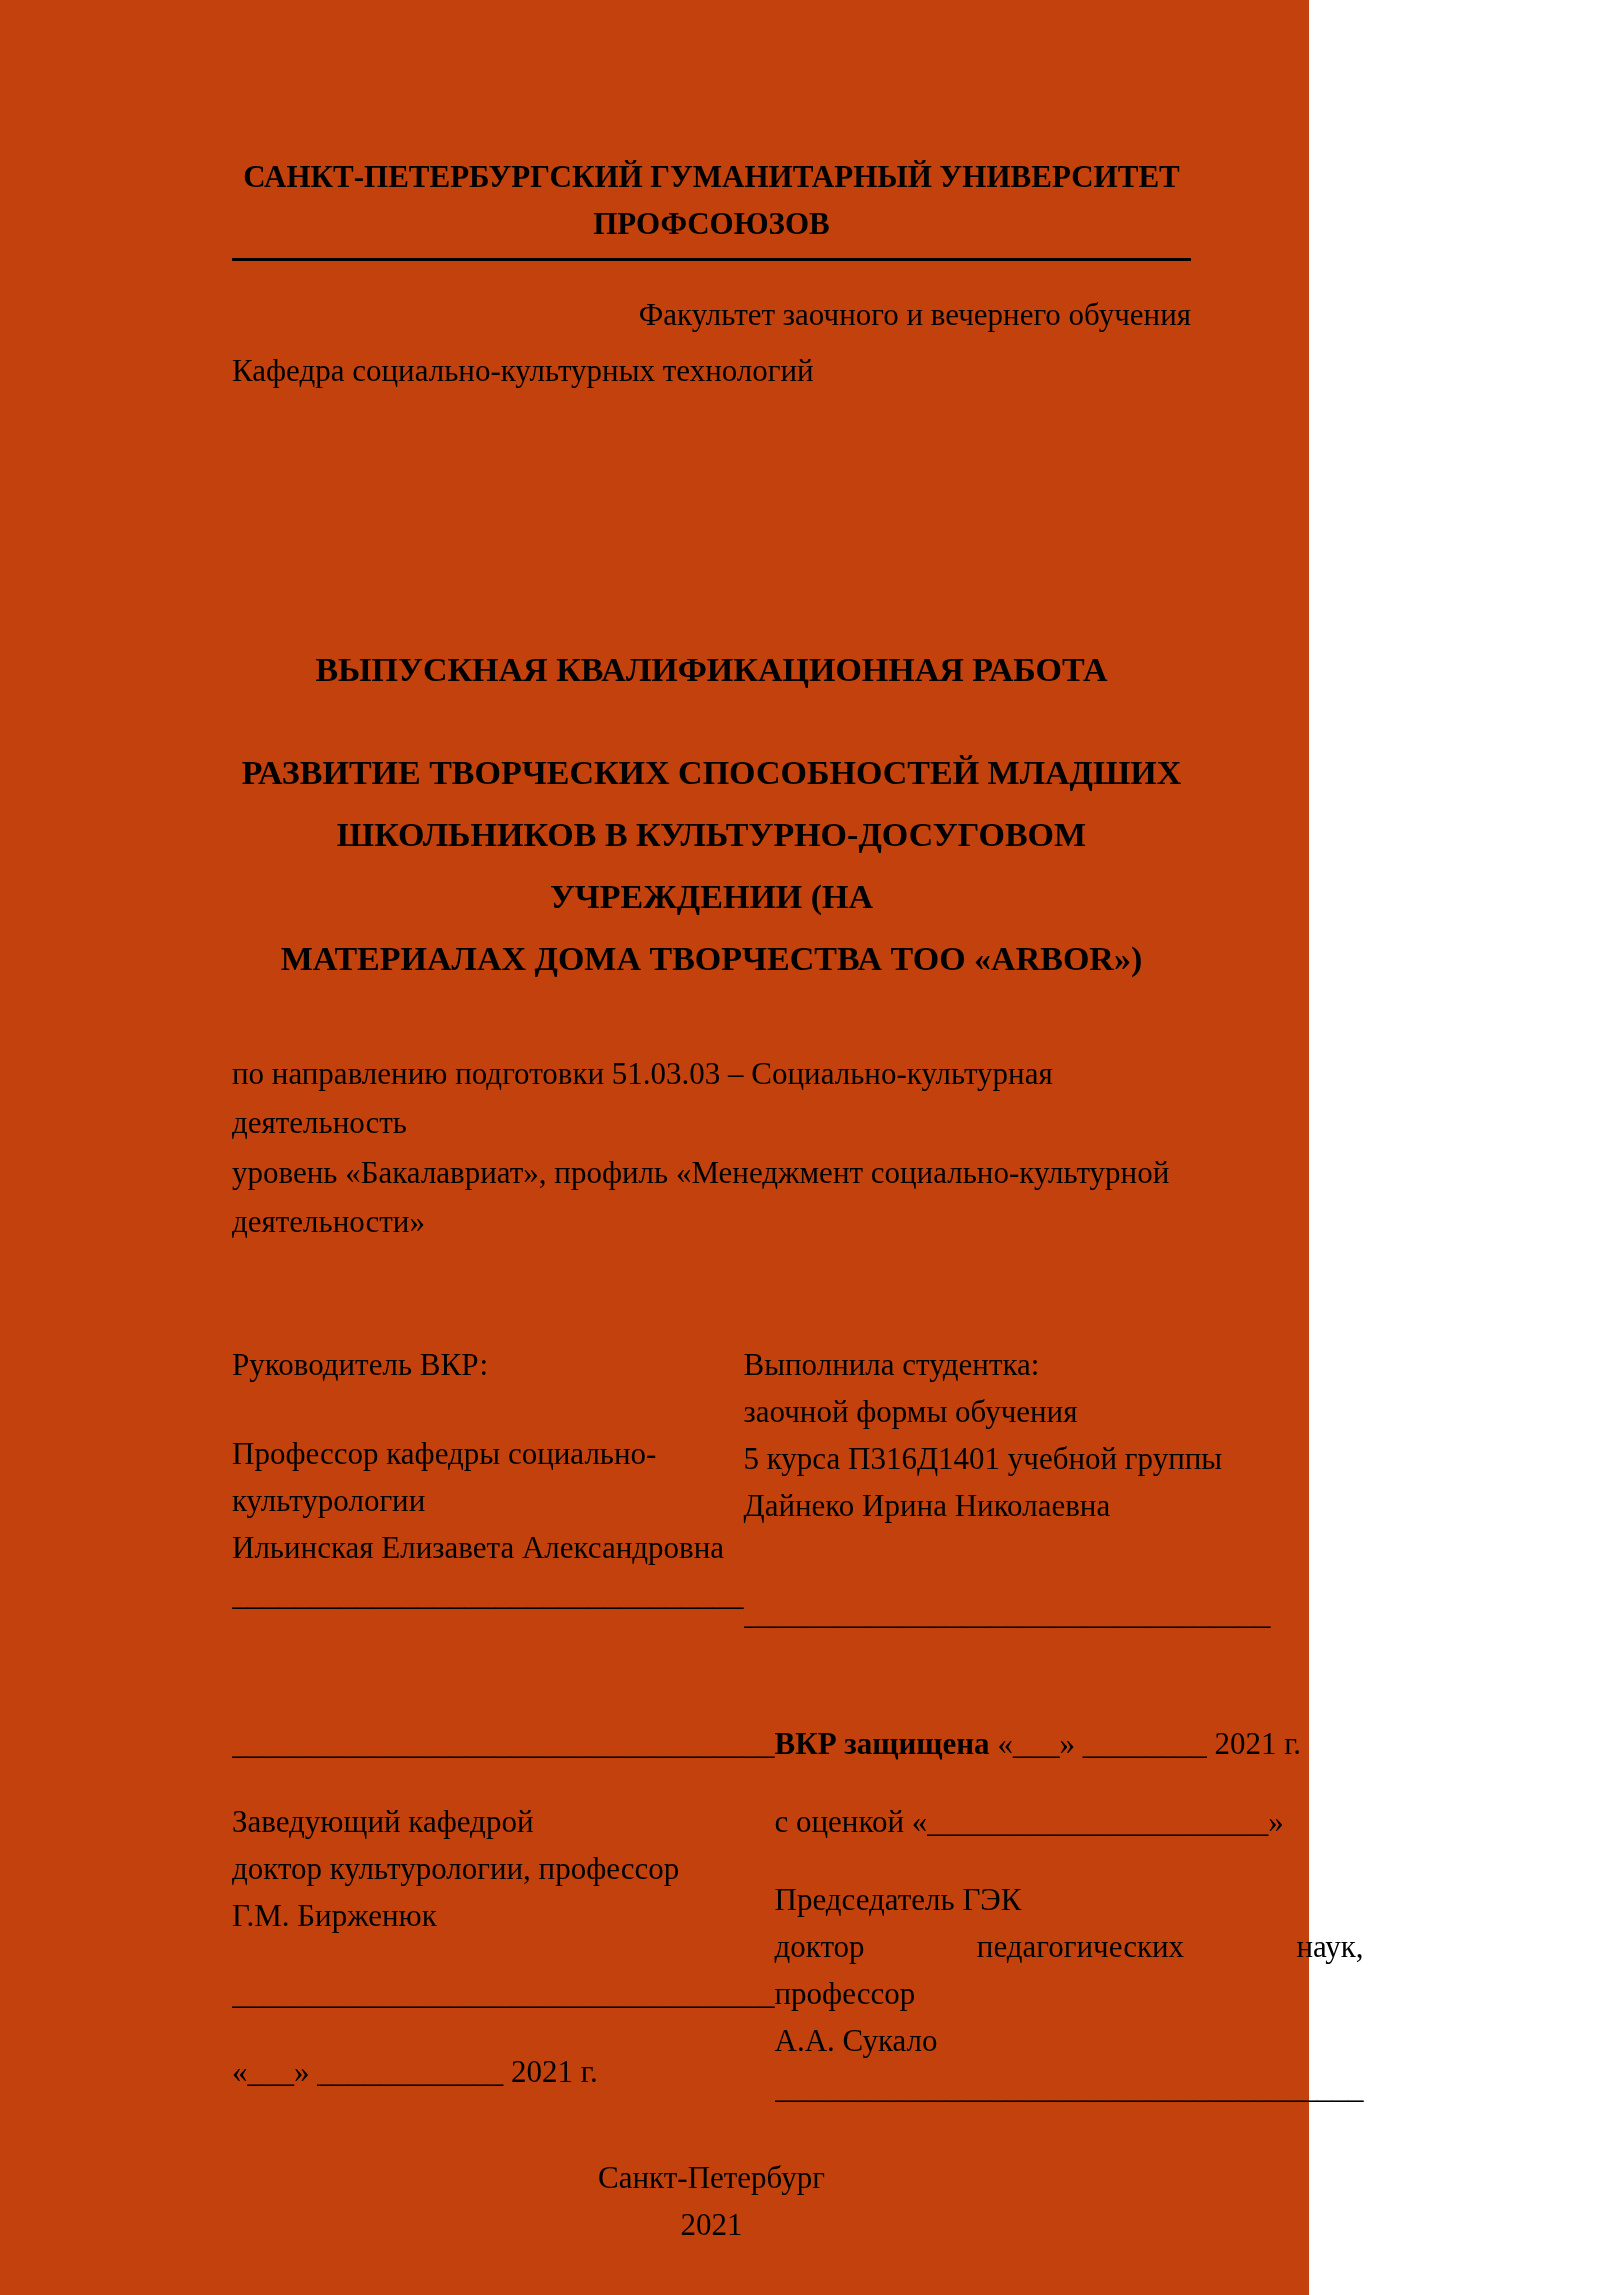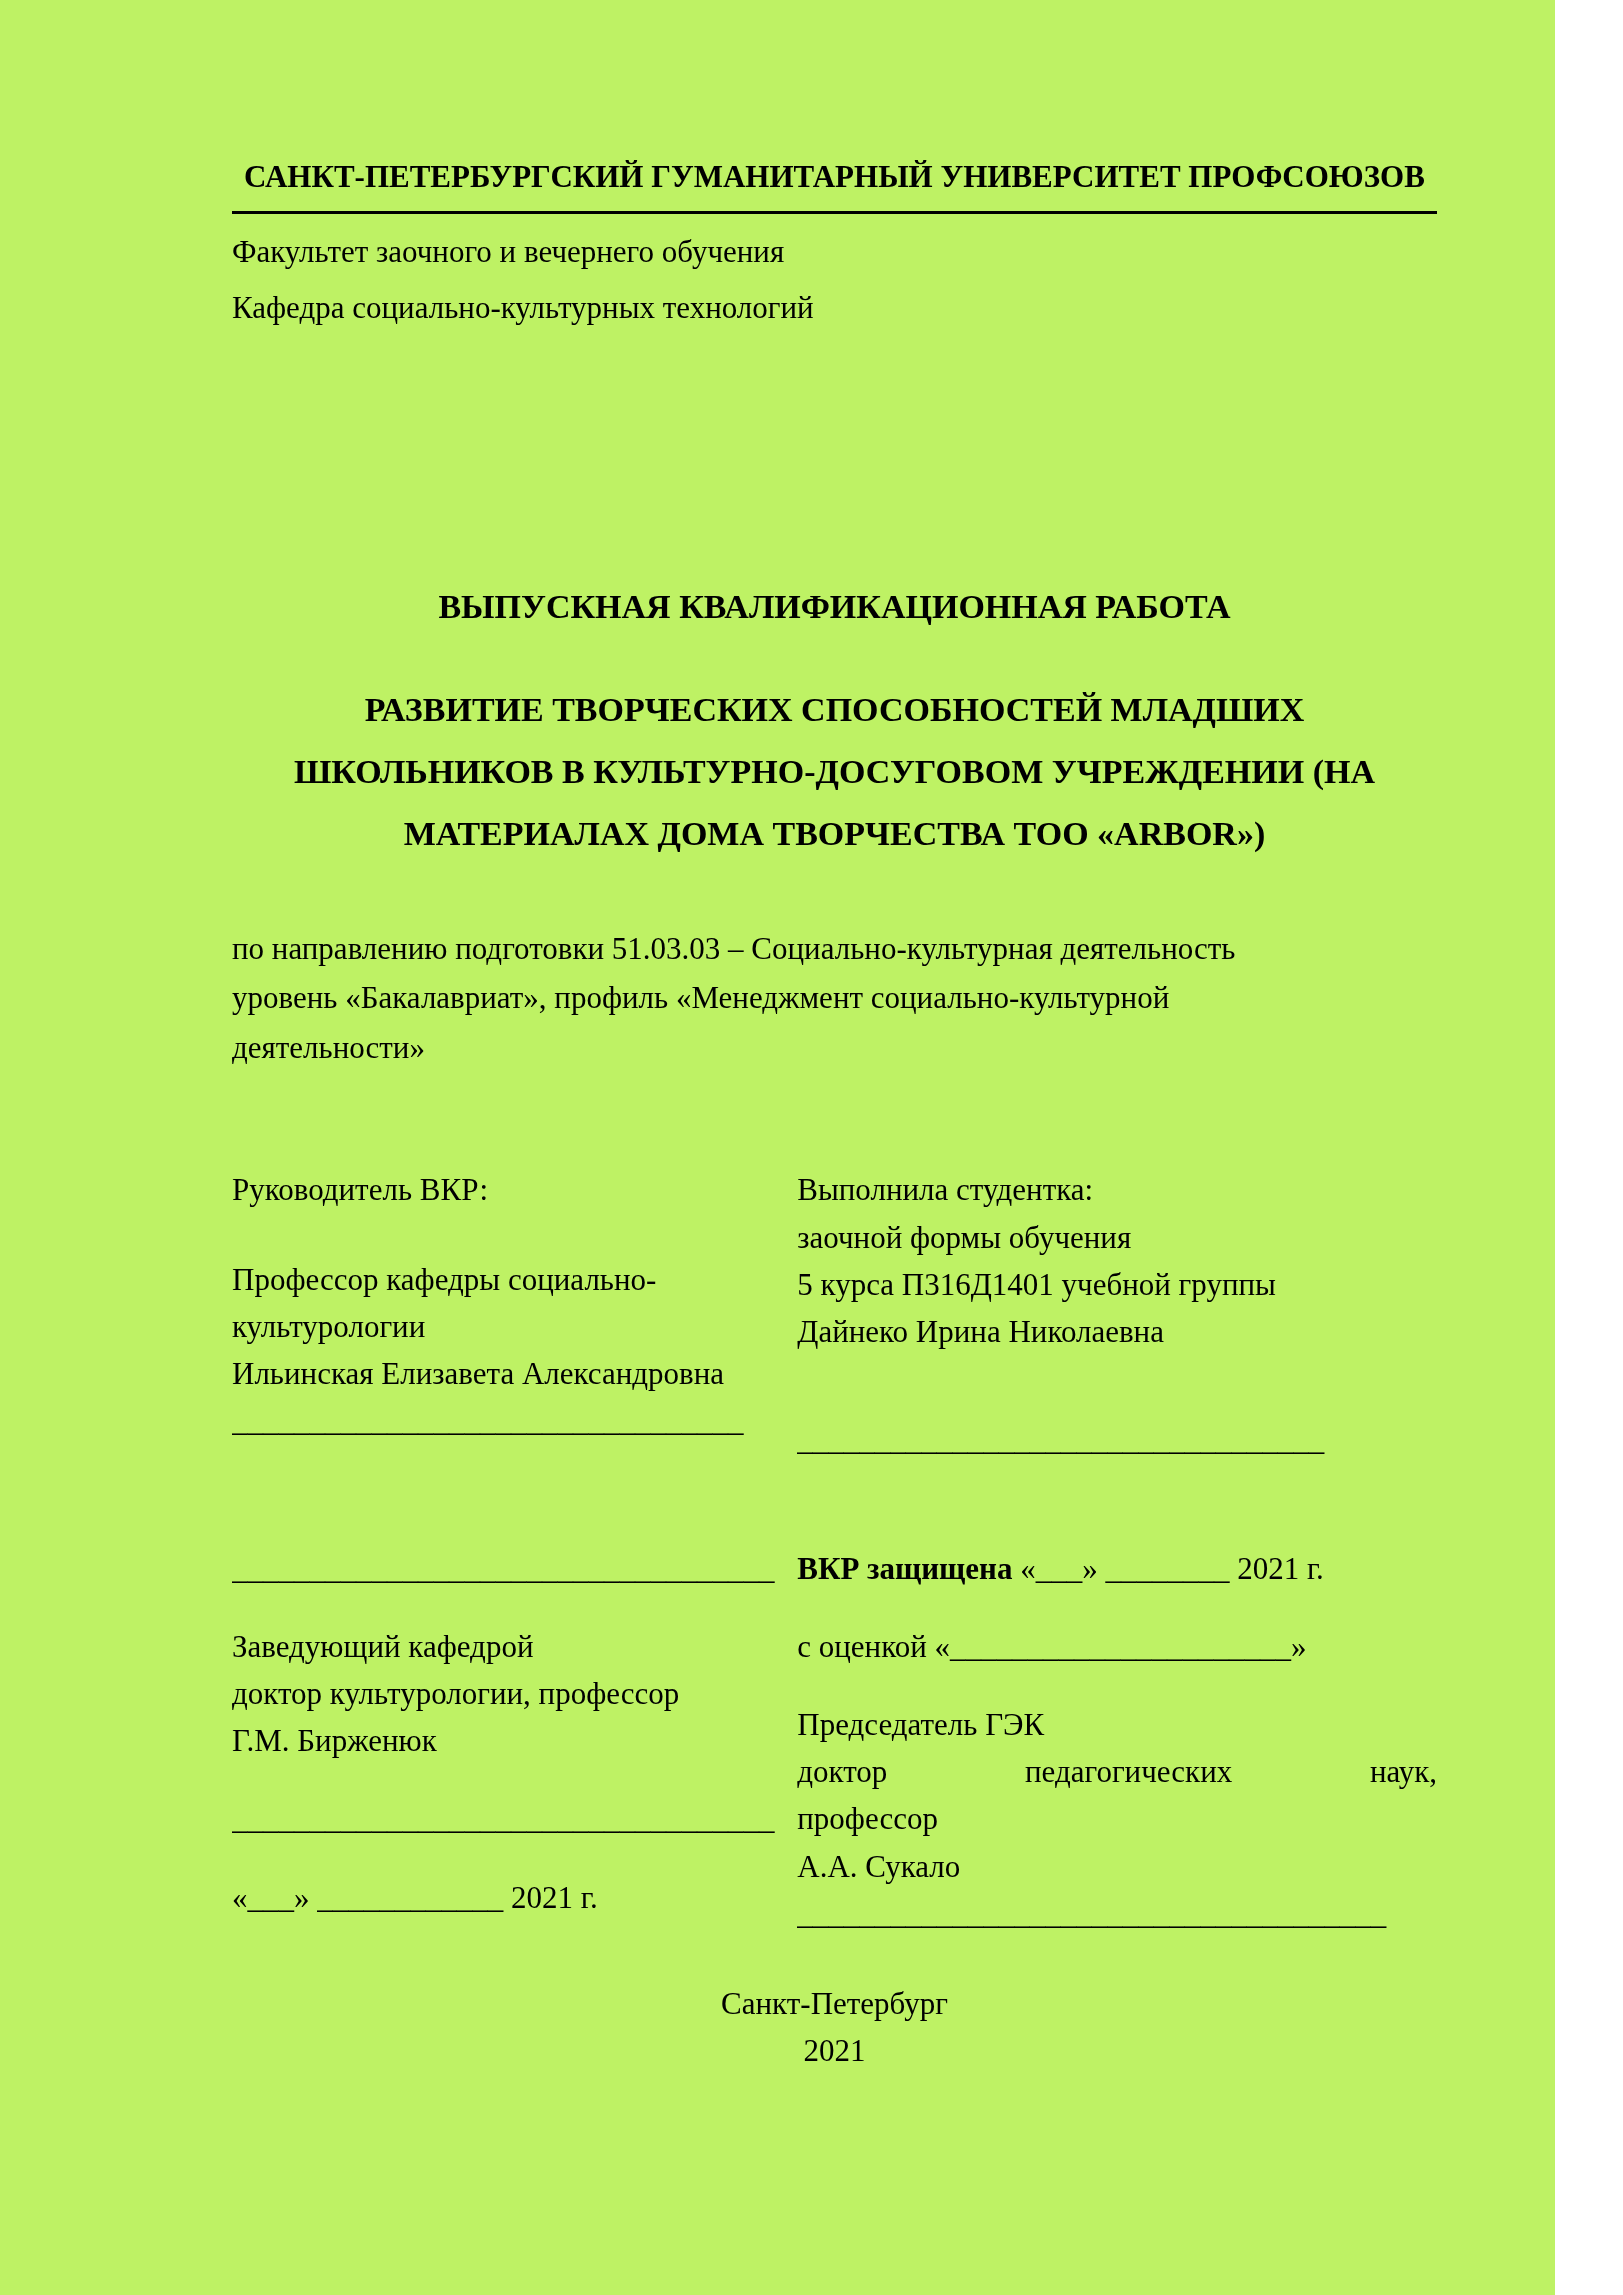--- a/index.html
+++ b/index.html
@@ -2,39 +2,39 @@
 <html style="font-size:12.6px"><head>
 <meta charset="utf-8">
 <style>
   html, body {
     margin: 0;
     padding: 0;
     background: #ffffff;
   }
   .page {
     position: relative;
-    width: 1555px;
+    width: 1309px;
     height: 2295px;
     box-sizing: border-box;
     padding: 153px 118px 0 232px;
-    background: #bef264;
+    background: #c2410c;
     color: #000000;
     font-family: "Liberation Serif", "DejaVu Serif", serif;
     font-size: 31px;
     line-height: 1.52;
   }
   .university {
     font-weight: bold;
     text-align: center;
     border-bottom: 3.1px solid #000;
     padding-bottom: 11px;
   }
   .faculty {
-    text-align: left;
-    margin-top: 14px;
+    text-align: right;
+    margin-top: 30px;
   }
   .department {
     text-align: left;
     margin-top: 9px;
     padding-right: 6.3px;
   }
   .work-type {
     margin-top: 250px;
     text-align: center;
     font-weight: bold;

